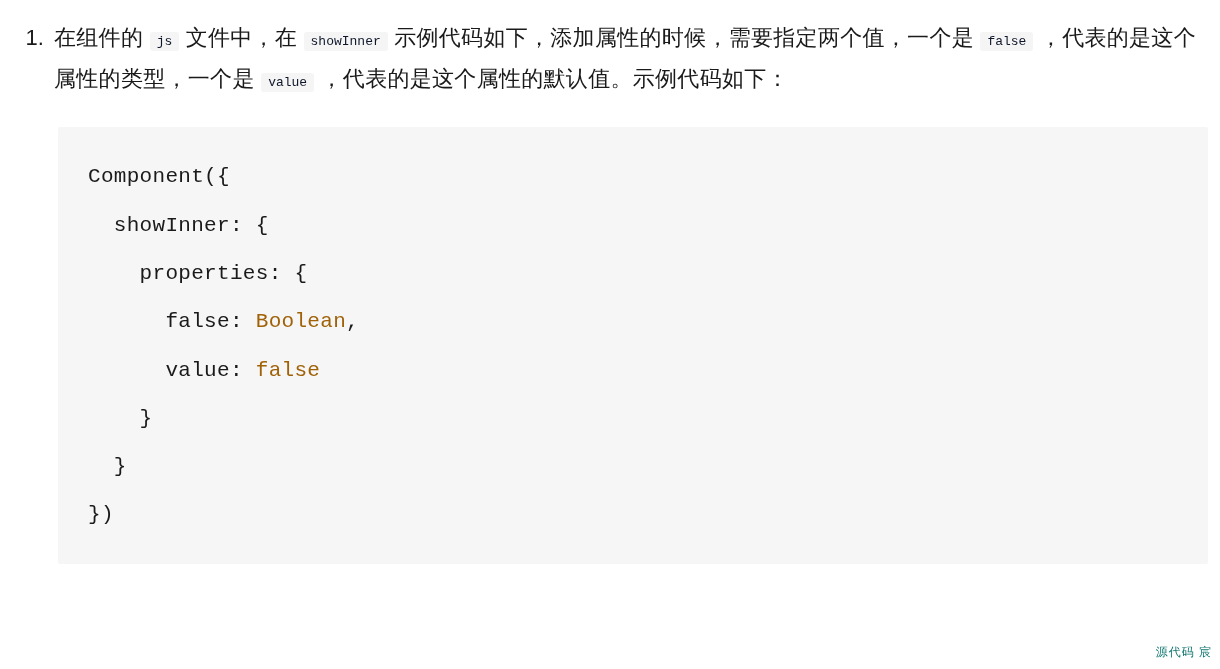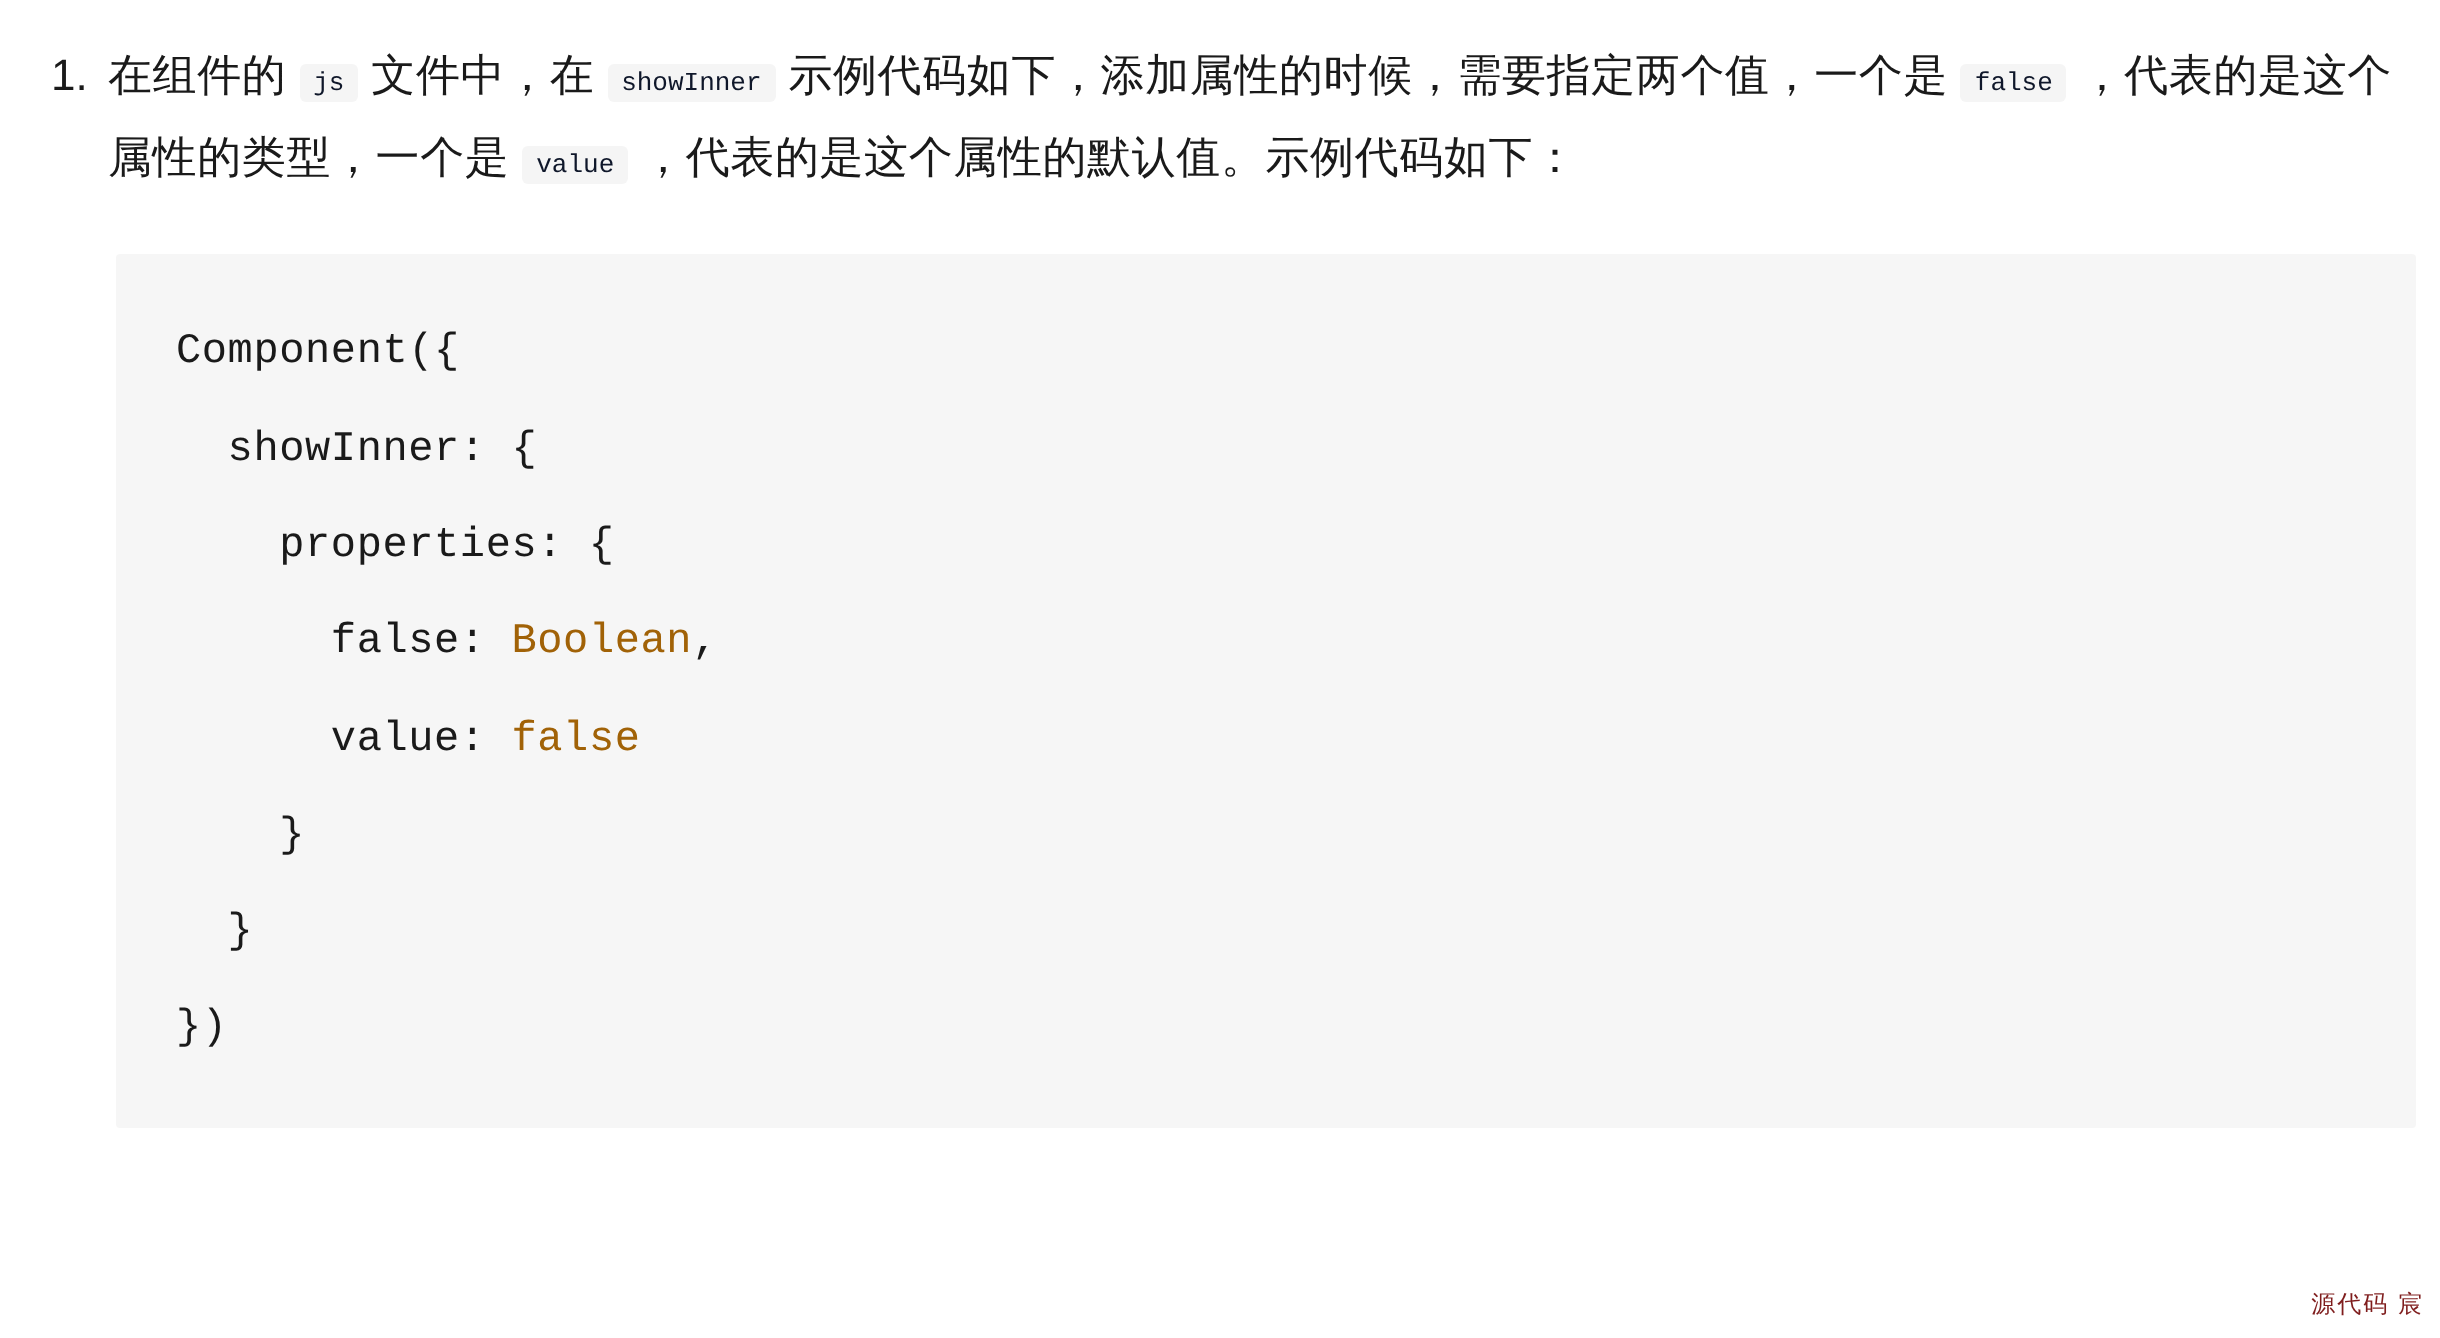--- a/index.html
+++ b/index.html
@@ -54,21 +54,21 @@
       color: #a16207;
     }
     .hl-literal {
       color: #a16207;
     }
     .watermark {
       position: fixed;
       bottom: 6px;
       right: 8px;
       font-size: 12px;
-      color: #7f1d1d;
+      color: #0f766e;
       letter-spacing: 1px;
       margin-top: 12px;
     }
   </style>
 </head>
 <body>
 
 <ol>
   <li>
     <span class="prose">

